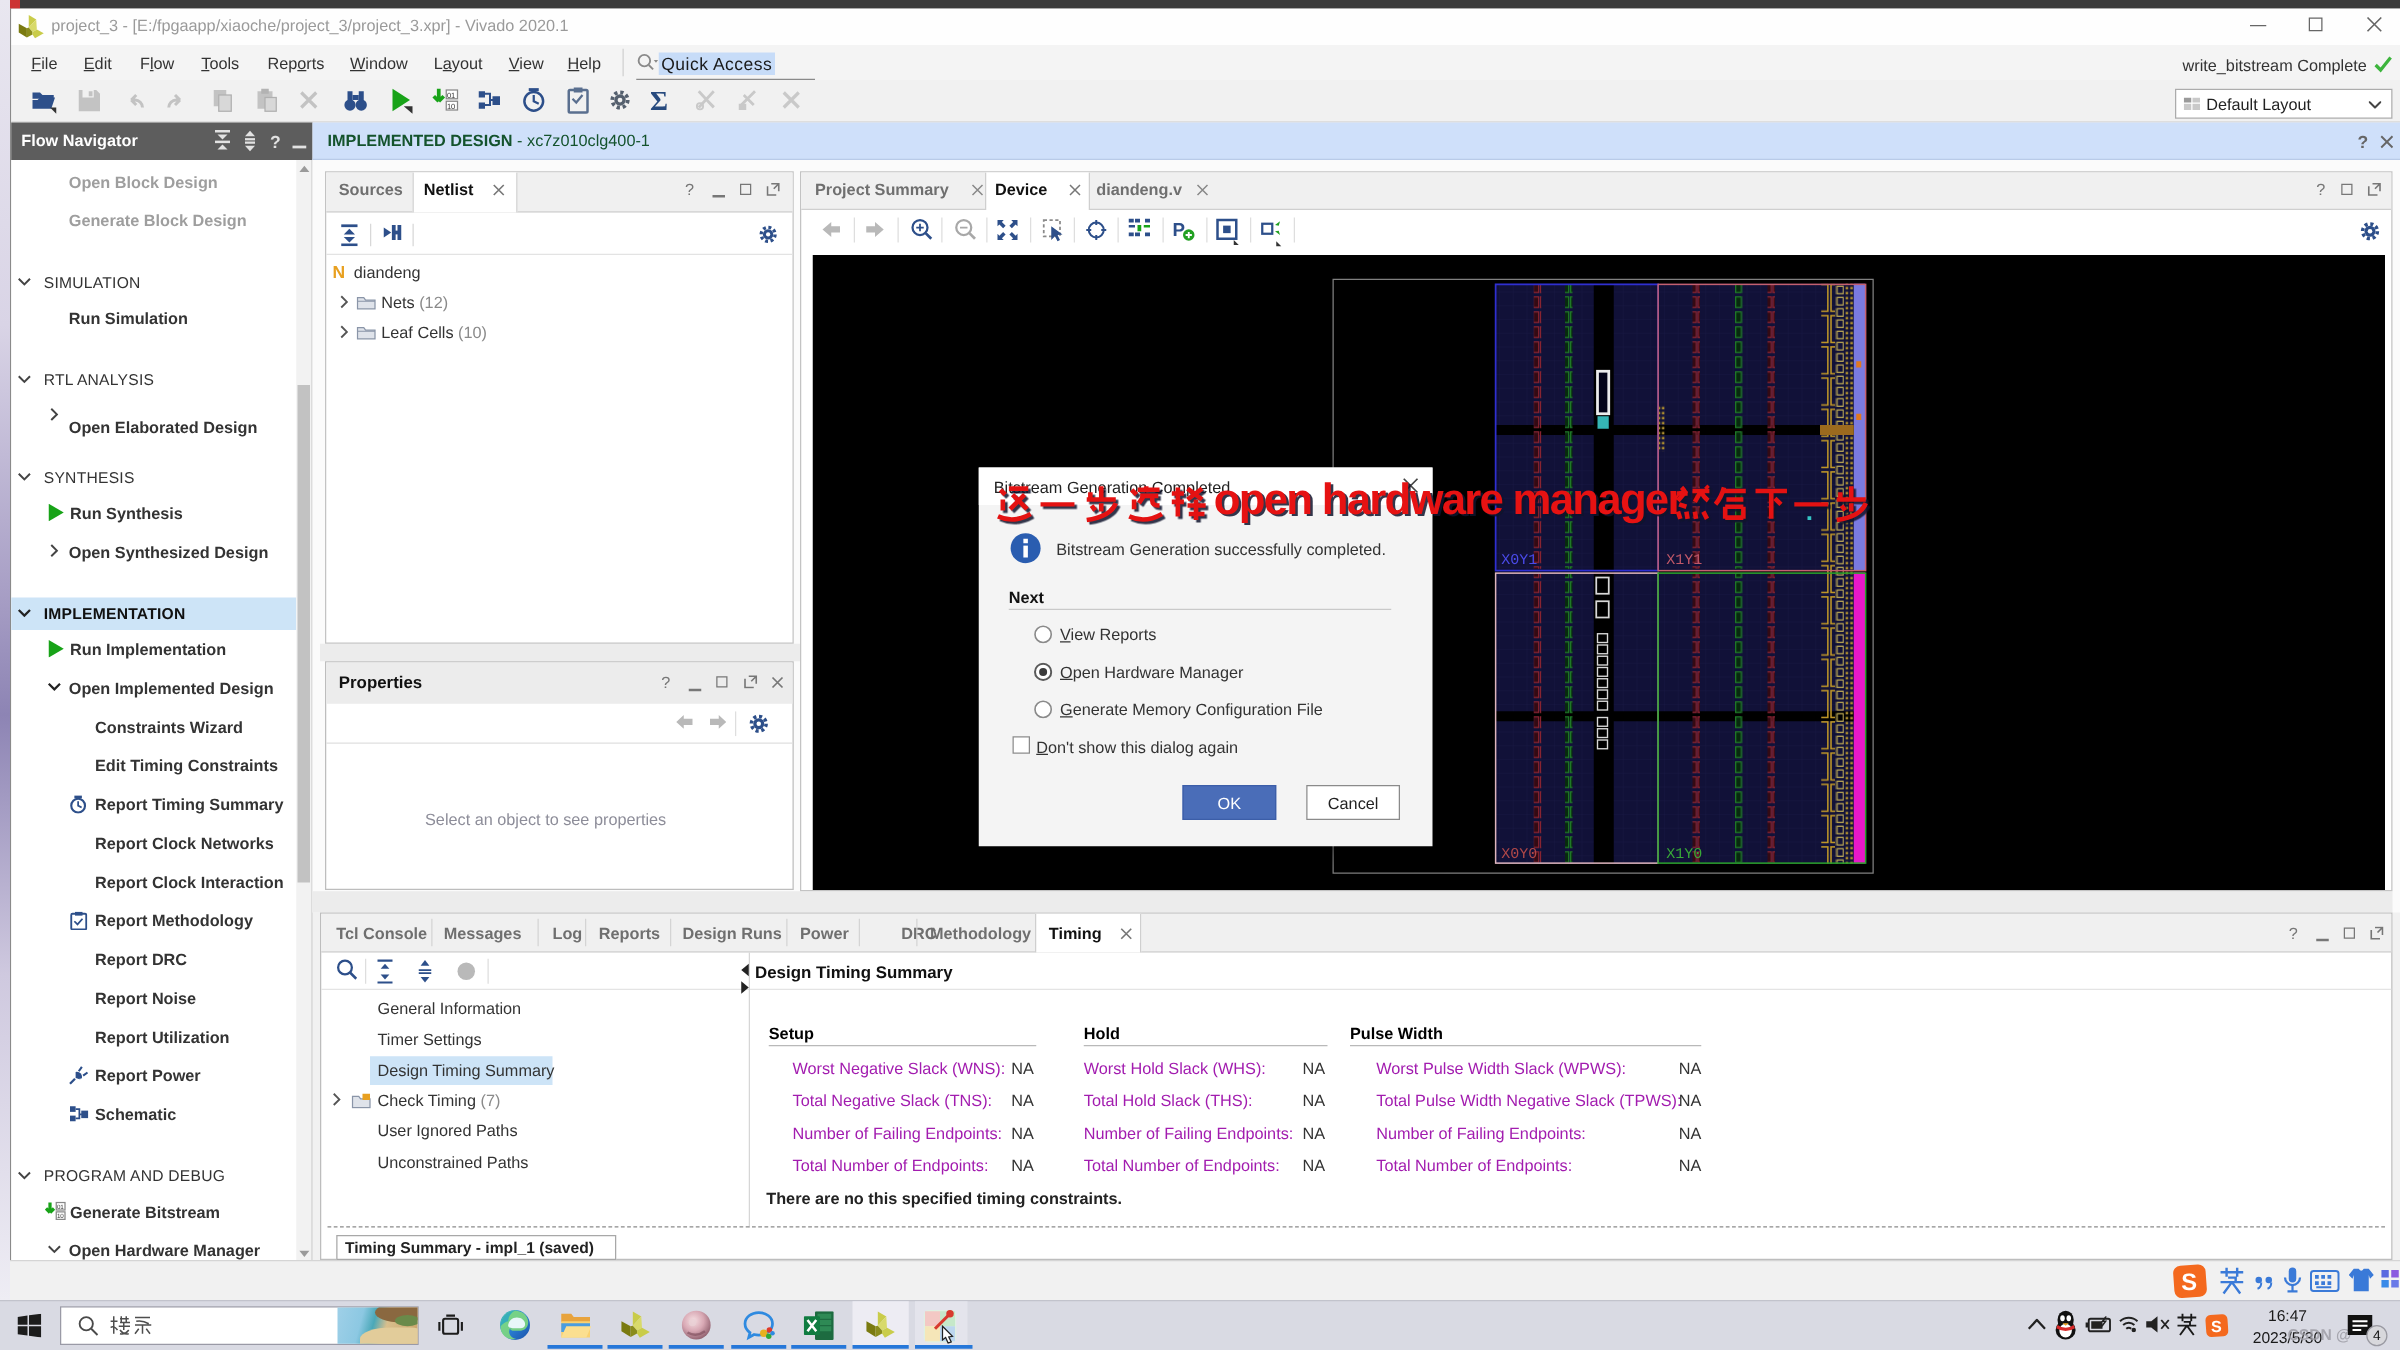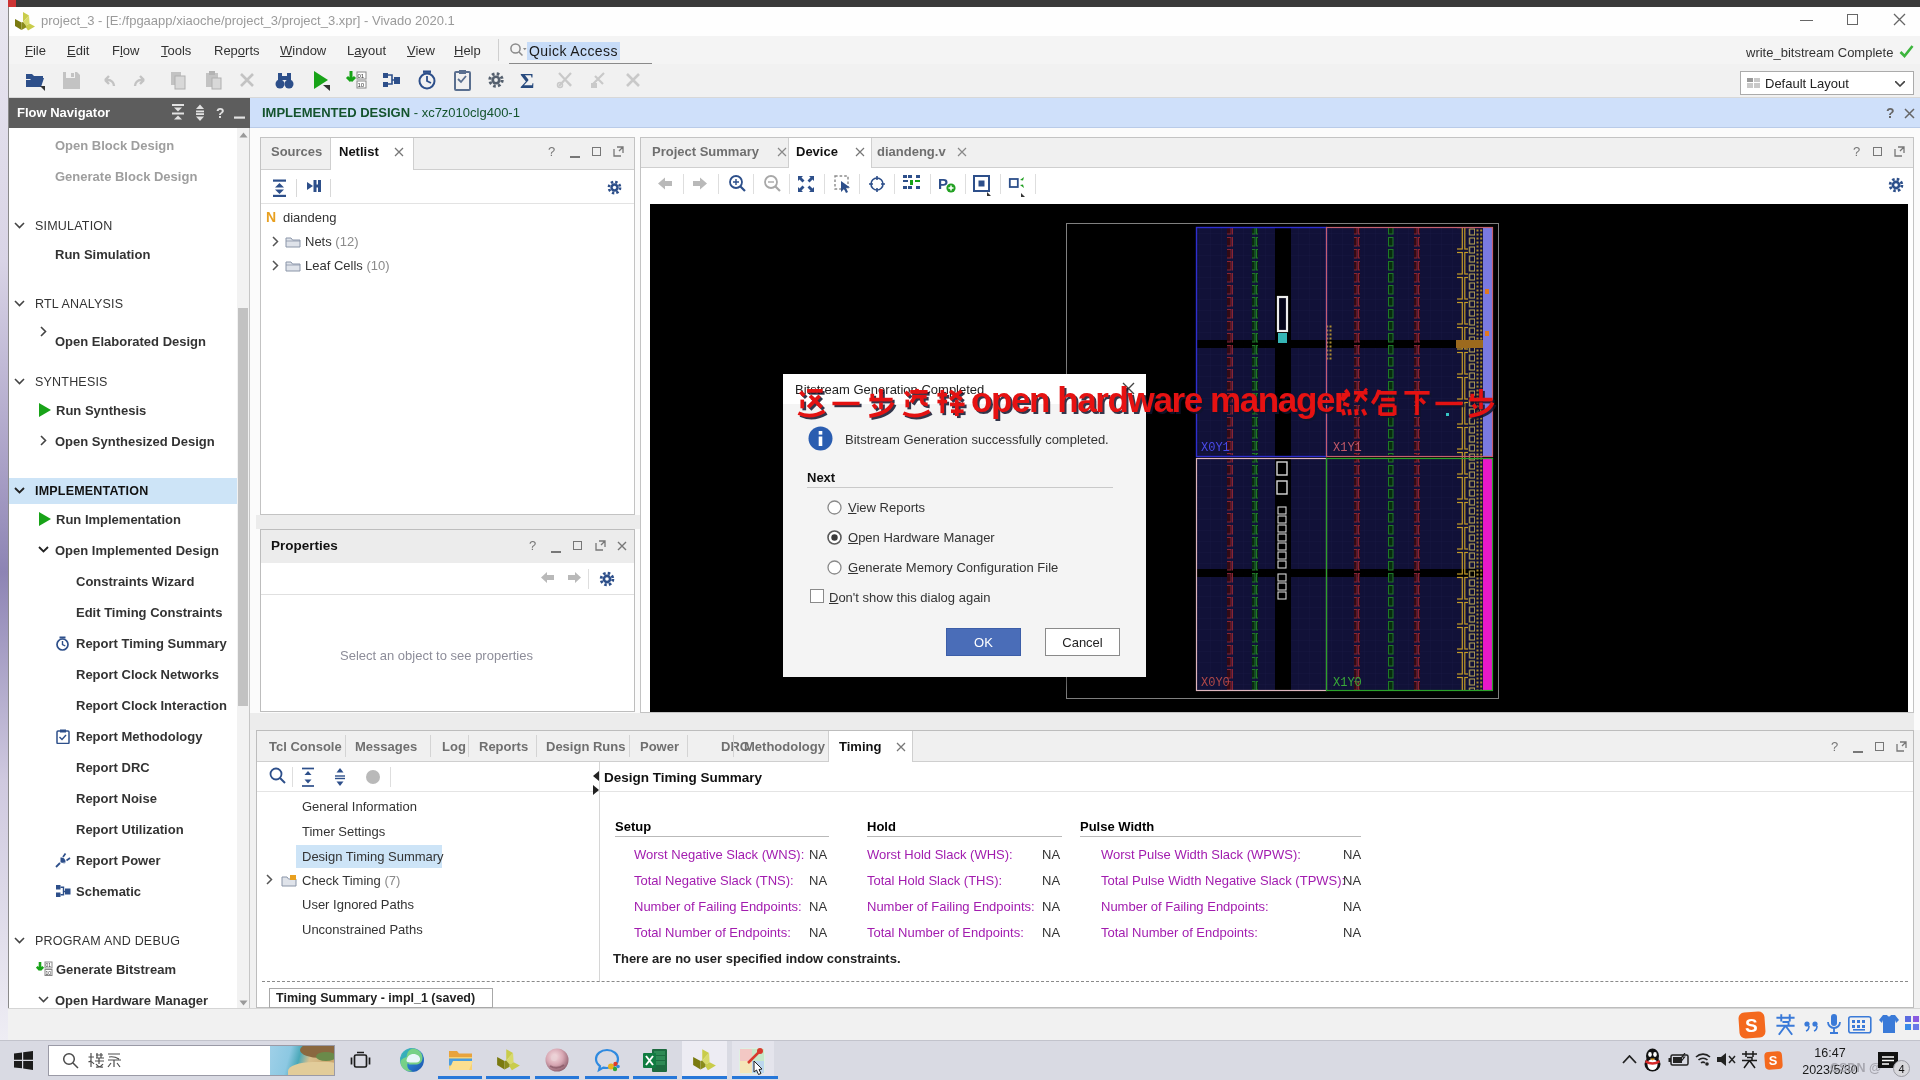--- a/index.html
+++ b/index.html
@@ -691,21 +691,21 @@
   <div class="abs b" style="left:1080px;top:819px;font-size:13px;">Pulse Width</div>
   <div class="abs" style="left:1080px;top:836px;width:281px;height:1px;background:#b9b9b9;"></div>
   <div class="trow" style="left:1101px;top:847px;">Worst Pulse Width Slack (WPWS):</div>
     <div class="na" style="left:1343px;top:847px;">NA</div>
   <div class="trow" style="left:1101px;top:873px;">Total Pulse Width Negative Slack (TPWS):</div>
     <div class="na" style="left:1343px;top:873px;">NA</div>
   <div class="trow" style="left:1101px;top:899px;">Number of Failing Endpoints:</div>
     <div class="na" style="left:1343px;top:899px;">NA</div>
   <div class="trow" style="left:1101px;top:925px;">Total Number of Endpoints:</div>
     <div class="na" style="left:1343px;top:925px;">NA</div>
-  <div class="abs b" style="left:613px;top:951px;font-size:13px;color:#222;">There are no user specified indow constraints.</div>
+  <div class="abs b" style="left:613px;top:951px;font-size:13px;color:#222;">There are no this specified timing constraints.</div>
 
   <div class="abs" style="left:262px;top:981px;width:1646px;height:0;border-top:1px dashed #8a8a8a;"></div>
   <div class="abs" style="left:269px;top:988px;width:224px;height:20px;background:#fff;border:1px solid #a8a8a8;"></div>
   <div class="abs b" style="left:276px;top:991px;font-size:12.5px;color:#222;">Timing Summary - impl_1 (saved)</div>
 </div>
 
 <div class="abs" style="left:8px;top:1008px;width:1912px;height:32px;background:#f1f1f1;border-top:1px solid #d5d5d5;"></div>
 <div id="sogou-bar">
   <svg class="abs" style="left:1738px;top:1011px;" width="28" height="28" viewBox="0 0 28 28">
     <rect x="1" y="1" width="26" height="26" rx="6" fill="#f4691e" transform="rotate(-4 14 14)"></rect>

